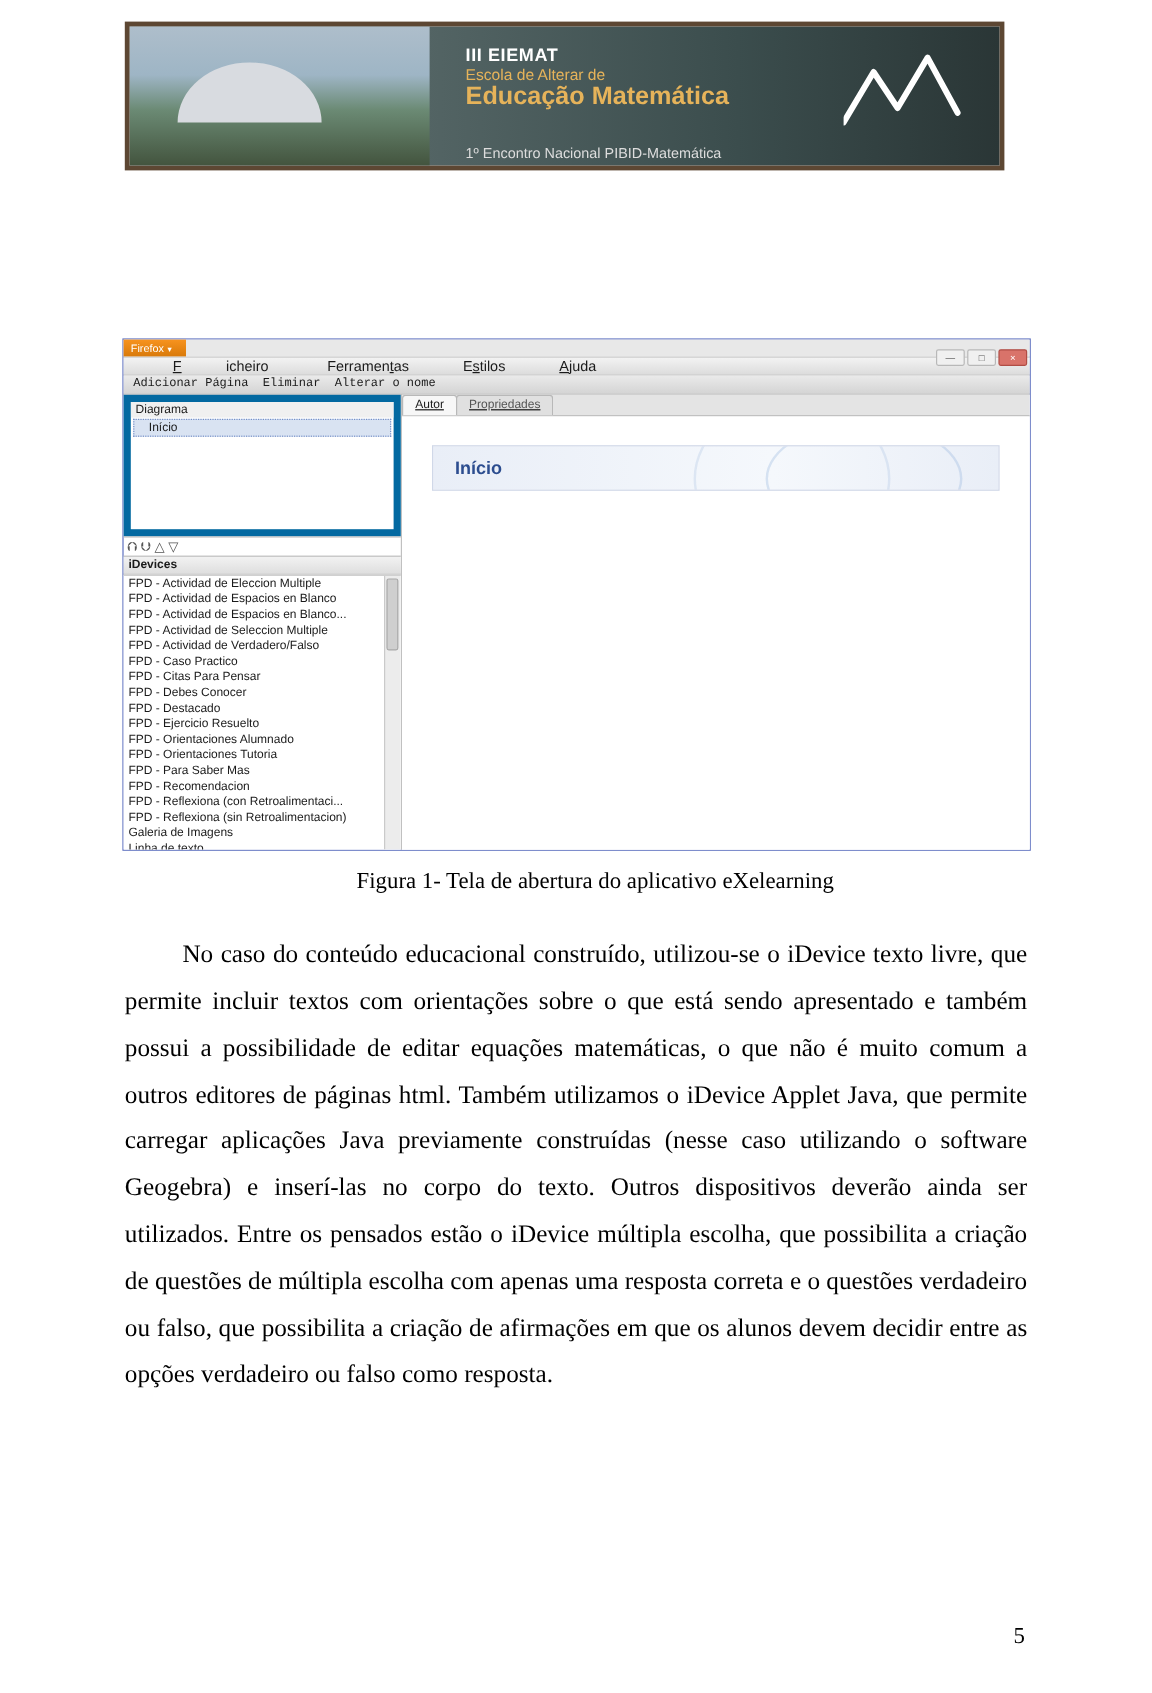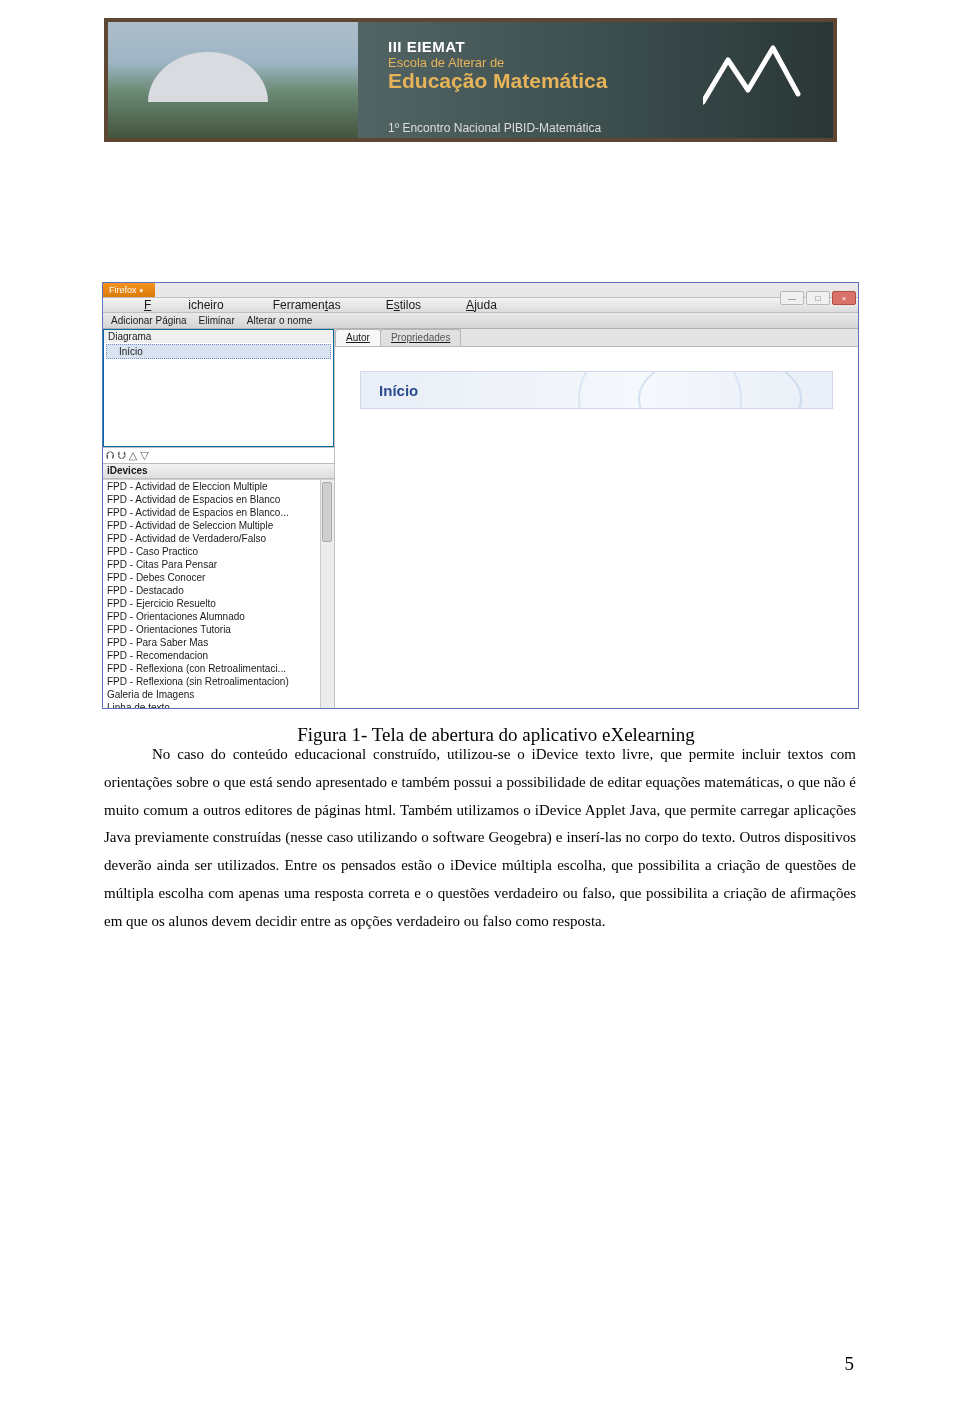--- a/index.html
+++ b/index.html
@@ -104,31 +104,31 @@
     display: flex; gap: 4px;
     align-items: center;
   }
   .menubar span { font-size: 12px; padding: 0 4px; margin-left: 33px; }
   .menubar span u { text-decoration: underline; }
   .sub-toolbar {
     height: 16px;
     background: linear-gradient(180deg, #eaeaea, #d4d4d4);
     border-bottom: 1px solid #b0b0b0;
     display: flex; align-items: center;
-    padding-left: 3px; gap: 2px;
+    padding-left: 3px; gap: 2px; font-family: Liberation Mono, monospace;
   }
   .sub-toolbar .tbtn { font-size: 10px; padding: 0 5px; }
   .content-row { display: flex; height: calc(100% - 46px); }
   .left-col {
     width: 232px;
     display: flex; flex-direction: column;
     border-right: 1px solid #c0c0c0;
   }
   .outline-box {
-    border: 1px solid #0369a1;
+    border: 6px solid #0369a1;
     margin: 0;
     height: 118px;
     background: #fff;
     overflow: hidden;
   }
   .outline-header {
     font-size: 10px; padding: 1px 4px;
     background: #f0f0f0;
   }
   .outline-item {
@@ -242,24 +242,24 @@
 
   
   .caption {
     position: absolute;
     top: 724px; left: 16px; width: 100%;
     text-align: center;
     font-size: 19px;
   }
   .body-text {
     position: absolute;
-    top: 741px;
+    top: 776px;
     left: 104px;
     width: 752px;
-    font-size: 15px;
+    font-size: 21px;
     line-height: 1.85;
     text-align: justify;
   }
   .body-text p { text-indent: 48px; }
   .page-num {
     position: absolute;
     bottom: 36px; right: 106px;
     font-size: 19px;
   }
 </style>

